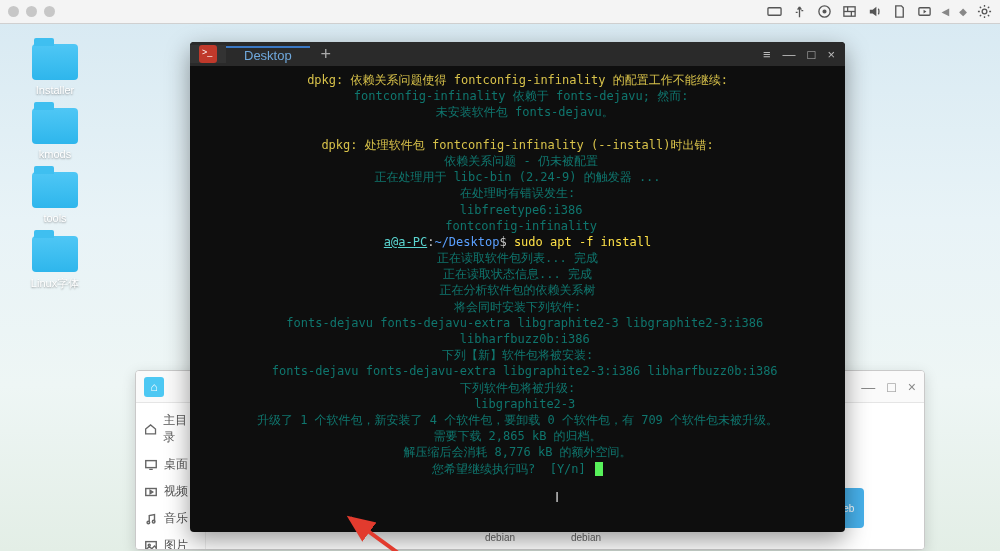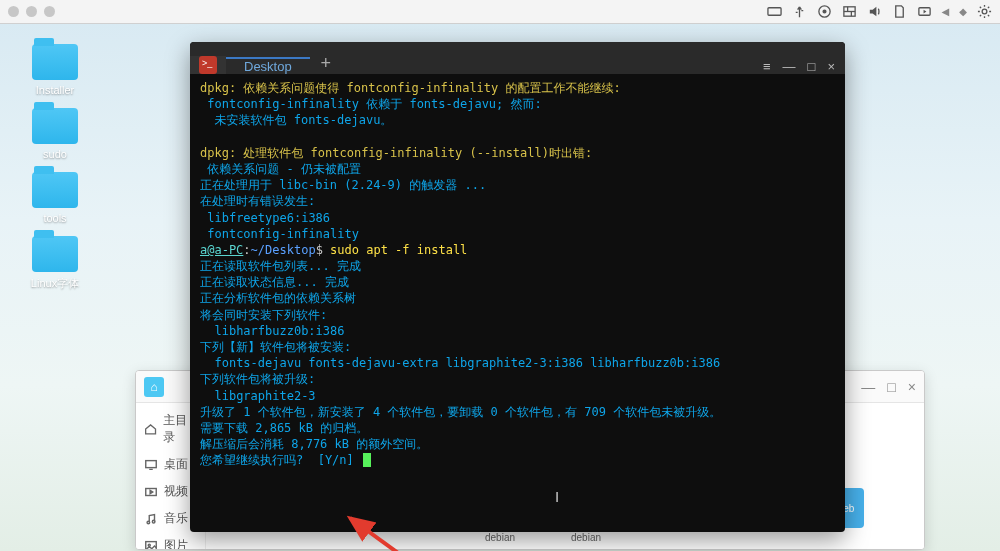--- a/index.html
+++ b/index.html
@@ -58,46 +58,47 @@
   .fi-deb { width: 36px; height: 44px; background: #d23a5f; border-radius: 3px; display:flex;align-items:center;justify-content:center;color:#fff; }
   .deal-tag{position:absolute; right:60px; top:85px; width:50px;height:40px;background:#47b0ea;border-radius:4px;display:flex;align-items:center;justify-content:center;color:#fff;font-size:10px;text-align:center;padding:2px;}
   
   .term {
     position: absolute; top: 42px; left: 190px; width: 655px; height: 490px;
     background: #0e0e0e; border-radius: 4px; overflow: hidden;
     box-shadow: 0 8px 24px rgba(0,0,0,.4);
     display: flex; flex-direction: column;
   }
   .term-tabs {
-    height: 32px; background: #2a2a2a; display: flex; align-items: flex-end;
+    height: 24px; background: #2a2a2a; display: flex; align-items: center;
   }
   .term-tab-icon {
     width: 36px; display: flex; align-items: center; justify-content: center;
     background: #333;
   }
   .term-tab-icon .ticon{width:18px;height:18px;background:#c0392b;border-radius:3px;position:relative;}
   .term-tab-icon .ticon::after{content:">_";position:absolute;font-size:9px;color:#fff;left:3px;top:2px;}
   .term-tab {
     padding: 0 18px; display: flex; align-items: center; color: #6fa8dc; font-size: 13px;
     border-top: 2px solid #3b78c4;
   }
   .term-newtab {
     width: 32px; display: flex; align-items: center; justify-content: center; color: #aaa; font-size: 18px; cursor:pointer;
   }
   .term-win-ctrl { margin-left: auto; display: flex; gap: 12px; align-items: center; padding-right: 10px; color: #bbb; font-size: 13px; }
   .term-body {
     flex: 1; padding: 6px 10px 8px 10px;
     font-family: "DejaVu Sans Mono", Menlo, Consolas, monospace;
     font-size: 12px; line-height: 1.35; color: #57f15a;
     overflow: hidden;
+    text-align: center;
   }
   .t-line { white-space: pre-wrap; word-break: break-all; }
   .t-white  { color: #fde047; }
   .t-yellow { color: #d8c24a; }
-  .t-green  { color: #0ea5e9; }
+  .t-green  { color: #0f766e; }
   .prompt-user { color: #5ad5d0; text-decoration: underline; }
   .prompt-sep  { color: #c9c9c9; }
   .prompt-path { color: #5aa0ff; }
   .t-cursor {
     display: inline-block; width: 8px; height: 14px; background: #57f15a;
     vertical-align: text-bottom; margin-left: 2px;
   }
   .text-cursor-overlay{
     position:absolute; color:#c9c9c9; font-size:15px; pointer-events:none;
   }
@@ -172,21 +173,21 @@
   </div>
 </div>
 
 <div class="desktop-icons">
   <div class="dicon">
     <div class="folder"></div>
     <span class="dicon-label">Installer</span>
   </div>
   <div class="dicon">
     <div class="folder"></div>
-    <span class="dicon-label">sudo</span>
+    <span class="dicon-label">kmods</span>
   </div>
   <div class="dicon">
     <div class="folder"></div>
     <span class="dicon-label">tools</span>
   </div>
   <div class="dicon">
     <div class="folder"></div>
     <span class="dicon-label">Linux字体</span>
   </div>
 </div>
@@ -284,20 +285,21 @@
       <div class="t-line t-green"> 依赖关系问题 - 仍未被配置</div>
       <div class="t-line t-green">正在处理用于 libc-bin (2.24-9) 的触发器 ...</div>
       <div class="t-line t-green">在处理时有错误发生:</div>
       <div class="t-line t-green"> libfreetype6:i386</div>
       <div class="t-line t-green"> fontconfig-infinality</div>
       <div class="t-line"><span class="prompt-user">a@a-PC</span><span class="prompt-sep">:</span><span class="prompt-path">~/Desktop</span><span class="prompt-sep">$ </span><span class="t-white">sudo apt -f install</span></div>
       <div class="t-line t-green">正在读取软件包列表... 完成</div>
       <div class="t-line t-green">正在读取状态信息... 完成</div>
       <div class="t-line t-green">正在分析软件包的依赖关系树</div>
       <div class="t-line t-green">将会同时安装下列软件:</div>
+      <div class="t-line t-green">  fonts-dejavu fonts-dejavu-extra libgraphite2-3 libgraphite2-3:i386</div>
       <div class="t-line t-green">  libharfbuzz0b:i386</div>
       <div class="t-line t-green">下列【新】软件包将被安装:</div>
       <div class="t-line t-green">  fonts-dejavu fonts-dejavu-extra libgraphite2-3:i386 libharfbuzz0b:i386</div>
       <div class="t-line t-green">下列软件包将被升级:</div>
       <div class="t-line t-green">  libgraphite2-3</div>
       <div class="t-line t-green">升级了 1 个软件包，新安装了 4 个软件包，要卸载 0 个软件包，有 709 个软件包未被升级。</div>
       <div class="t-line t-green">需要下载 2,865 kB 的归档。</div>
       <div class="t-line t-green">解压缩后会消耗 8,776 kB 的额外空间。</div>
       <div class="t-line t-green">您希望继续执行吗?  [Y/n] <span class="t-cursor"></span></div>
     </div>

